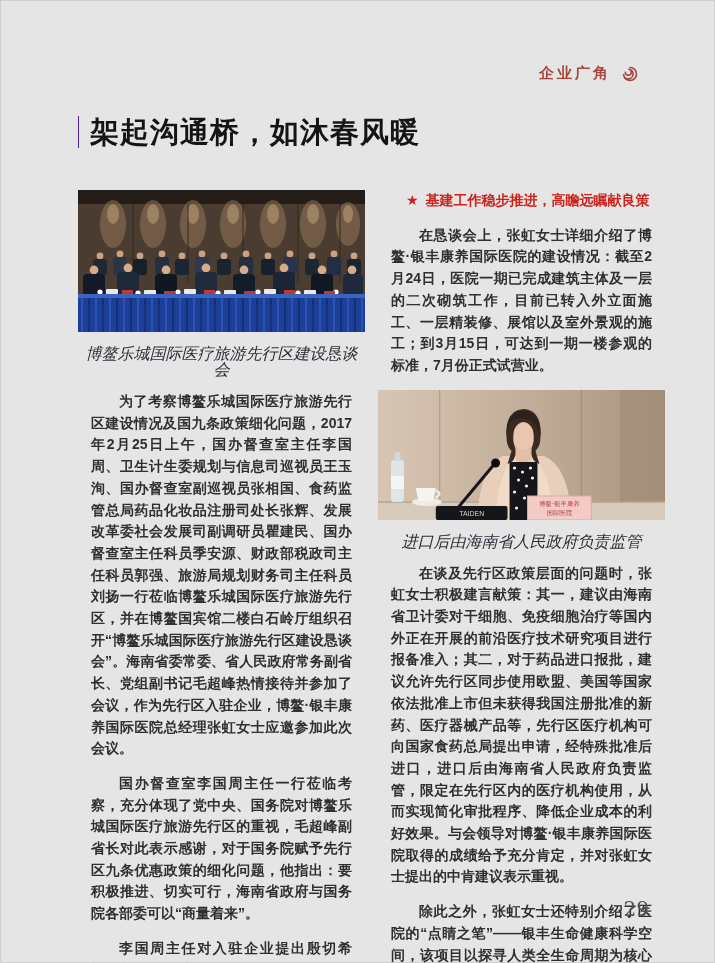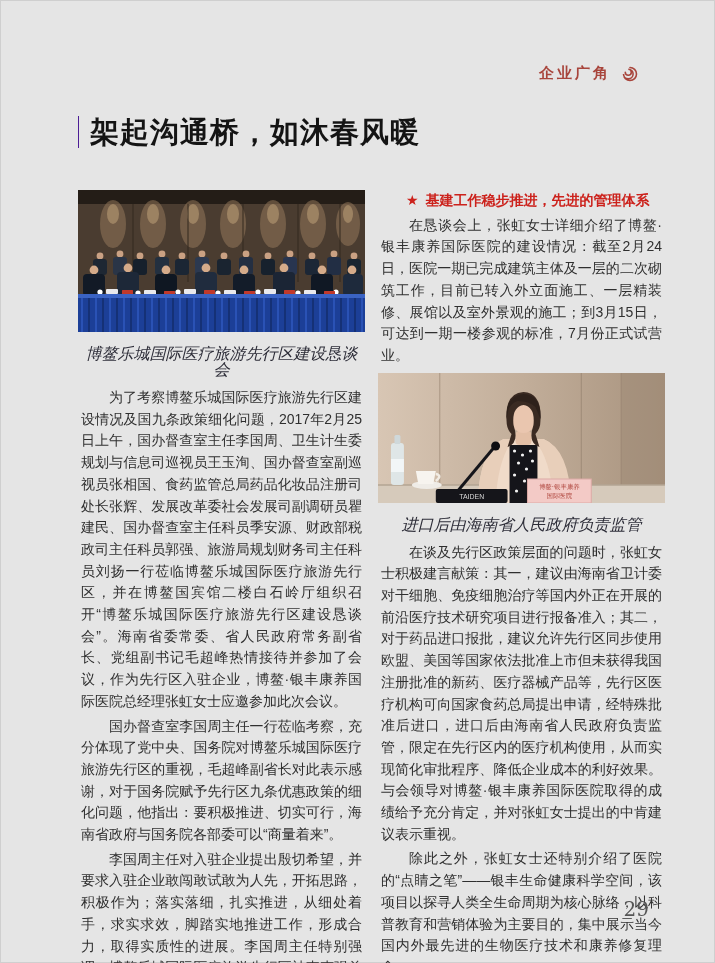--- a/index.html
+++ b/index.html
@@ -13,21 +13,21 @@
   .header { position:absolute; top:64px; right:76px; display:flex; align-items:center; gap:10px; color:#a8453c; }
   .section-label { font-size:15px; font-weight:600; letter-spacing:3px; }
   .brand { font-family:"DejaVu Serif","Liberation Serif",serif; font-style:italic; font-weight:700; font-size:29px; letter-spacing:7px; }
   
   .title-block { position:absolute; left:78px; top:116px; padding-left:11px; border-left:1px solid #4c1d95; }
   .title { font-size:29px; font-weight:900; color:#141414; letter-spacing:1px; line-height:1.12; }
   .subtitle { margin-top:7px; font-size:15px; font-weight:700; color:#383838; letter-spacing:0.5px; }
   
   .columns { position:absolute; left:78px; top:190px; width:587px; display:flex; gap:13px; }
   .col { width:287px; font-size:14px; line-height:21.7px; color:#2f2f2f; text-align:justify; }
-  .col p { margin:3px; text-indent:2em; }
+  .col p { margin:13px; text-indent:2em;font-weight:bold; }
   .photo { width:100%; display:block; }
   .caption {
     text-align:center; font-size:16px; color:#2d2d38; margin:14px 0 9px; text-indent:0;
     font-family:"DejaVu Serif","Liberation Serif",serif; font-style:italic; line-height:16px;
   }
   .red-heading { color:#cc221c; font-weight:700; text-indent:2em; margin:3px 0 3px; }
   .red-heading .star { margin-right:7px; }
   .page-number { position:absolute; right:66px; bottom:42px; font-family:"DejaVu Serif","Liberation Serif",serif; font-size:20px; color:#555; }
 </style>
 </head>
@@ -219,21 +219,21 @@
       <p>为了考察博鳌乐城国际医疗旅游先行区建设情况及国九条政策细化问题，2017年2月25日上午，国办督查室主任李国周、卫生计生委规划与信息司巡视员王玉洵、国办督查室副巡视员张相国、食药监管总局药品化妆品注册司处长张辉、发展改革委社会发展司副调研员瞿建民、国办督查室主任科员季安源、财政部税政司主任科员郭强、旅游局规划财务司主任科员刘扬一行莅临博鳌乐城国际医疗旅游先行区，并在博鳌国宾馆二楼白石岭厅组织召开“博鳌乐城国际医疗旅游先行区建设恳谈会”。海南省委常委、省人民政府常务副省长、党组副书记毛超峰热情接待并参加了会议，作为先行区入驻企业，博鳌·银丰康养国际医院总经理张虹女士应邀参加此次会议。</p>
 
 
       <p>国办督查室李国周主任一行莅临考察，充分体现了党中央、国务院对博鳌乐城国际医疗旅游先行区的重视，毛超峰副省长对此表示感谢，对于国务院赋予先行区九条优惠政策的细化问题，他指出：要积极推进、切实可行，海南省政府与国务院各部委可以“商量着来”。</p>
       <p>李国周主任对入驻企业提出殷切希望，并要求入驻企业敢闯敢试敢为人先，开拓思路，积极作为；落实落细，扎实推进，从细处着手，求实求效，脚踏实地推进工作，形成合力，取得实质性的进展。李国周主任特别强调，博鳌乐城国际医疗旅游先行区被李克强总理称为“博鳌亚洲论坛第二乐章”，各级政府、入驻企业要栉风沐雨，砥砺前行，再续博鳌亚洲论坛的炫彩华彰！</p>
     </div>
 
     <div class="col">
 
       <div class="red-heading" style="margin-top:0;">
-        <span class="star">★</span><span>基建工作稳步推进，先进的管理体系</span>
+        <span class="star">★</span><span>基建工作稳步推进，高瞻远瞩献良策</span>
       </div>
 
       <p>在恳谈会上，张虹女士详细介绍了博鳌·银丰康养国际医院的建设情况：截至2月24日，医院一期已完成建筑主体及一层的二次砌筑工作，目前已转入外立面施工、一层精装修、展馆以及室外景观的施工；到3月15日，可达到一期一楼参观的标准，7月份正式试营业。</p>
 
       <svg class="photo" style="margin-top:6px;" width="287" height="130" viewBox="0 0 288 130" preserveAspectRatio="none">
         <defs>
           <linearGradient id="wallg" x1="0" y1="0" x2="1" y2="0">
             <stop offset="0" stop-color="#d8c6b4"></stop>
               <stop offset="0.5" stop-color="#c2ae9a"></stop>
               <stop offset="1" stop-color="#a8937e"></stop>

